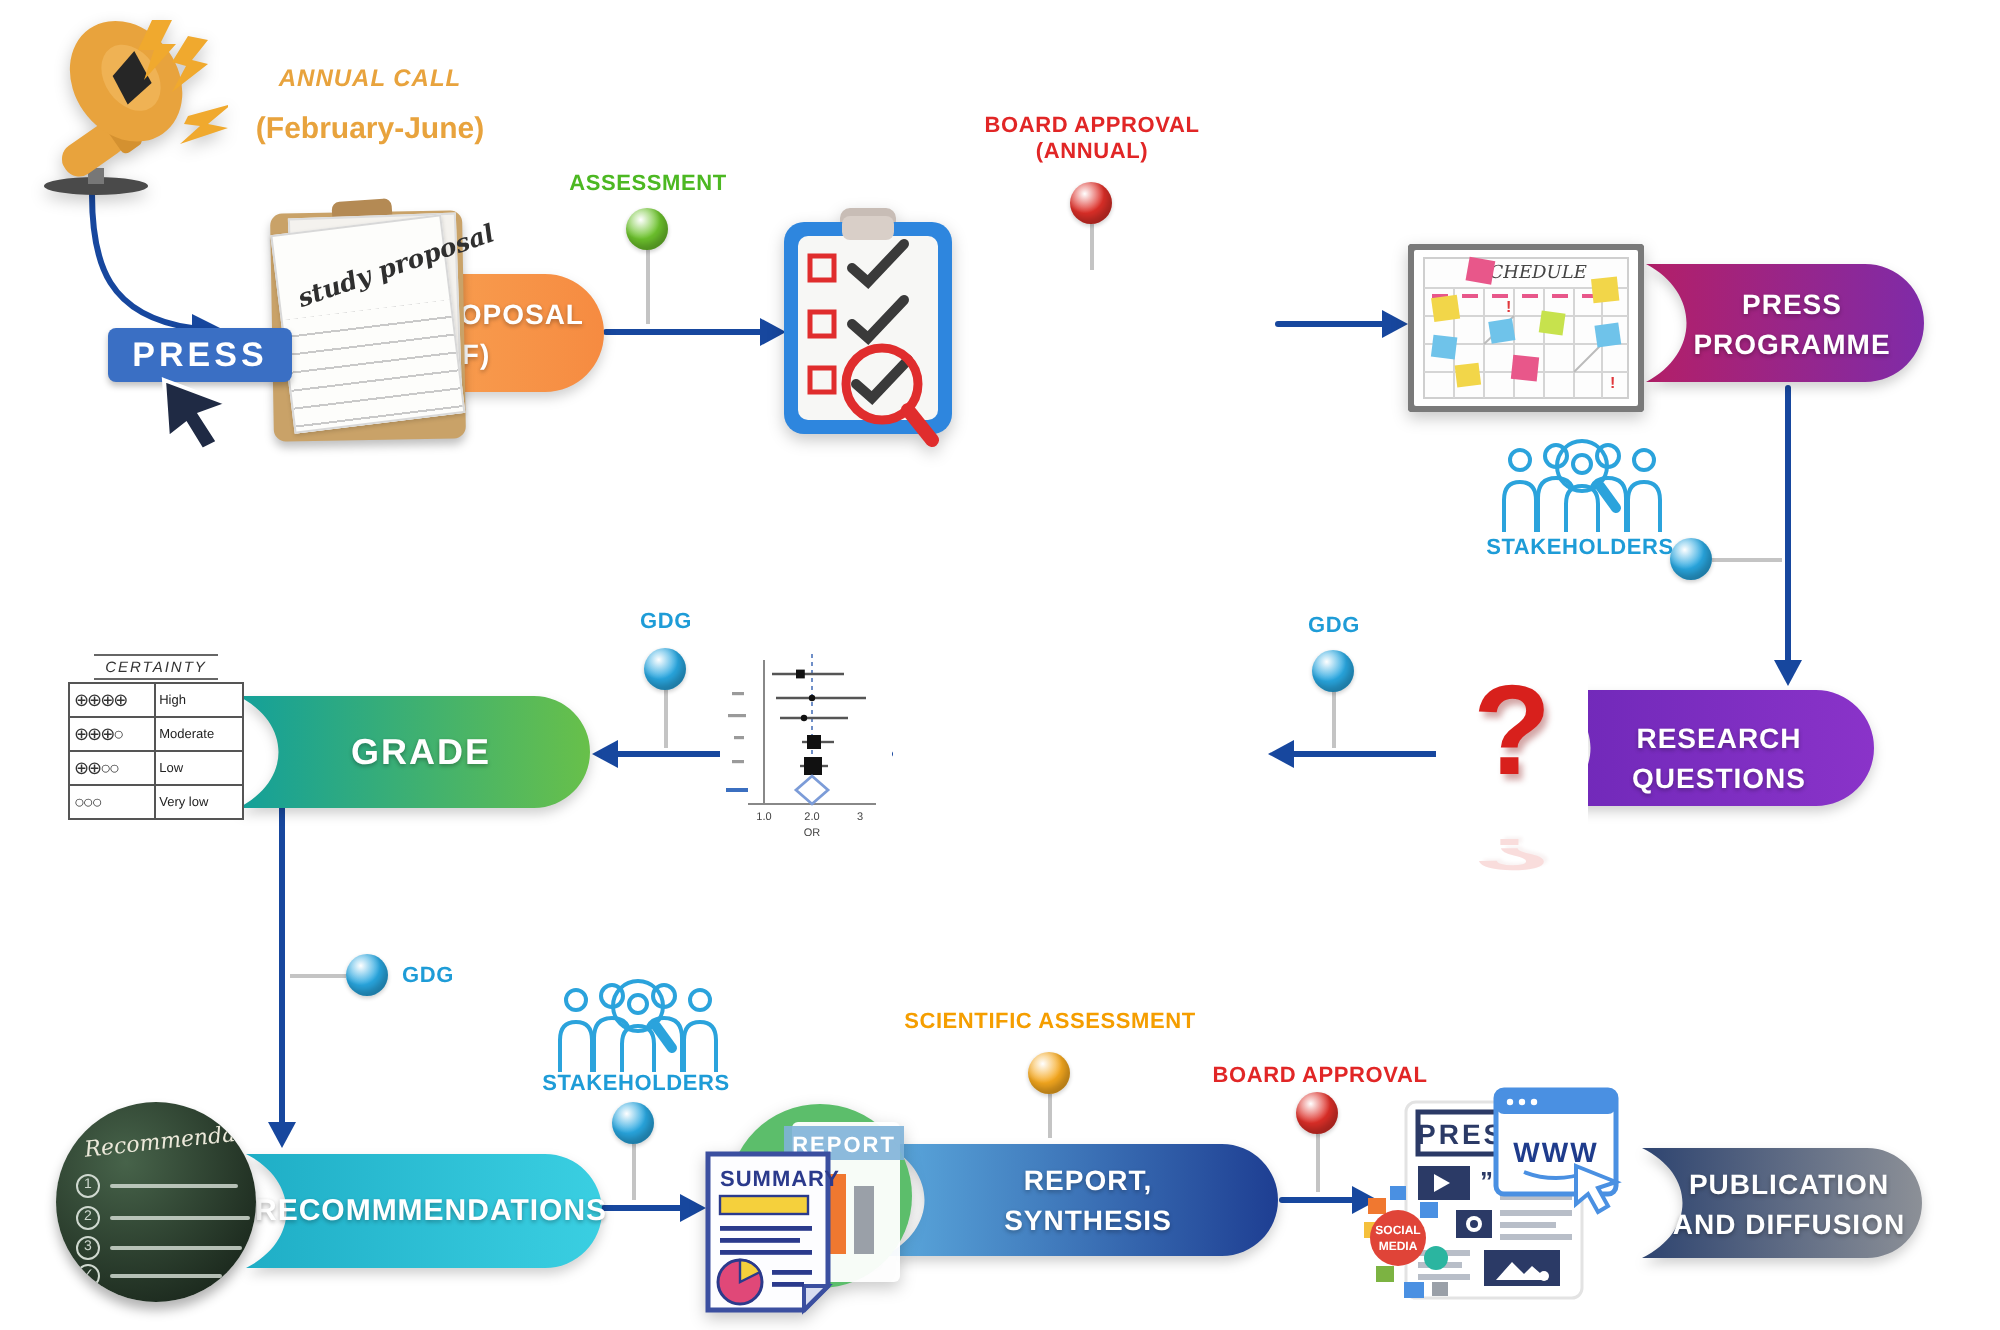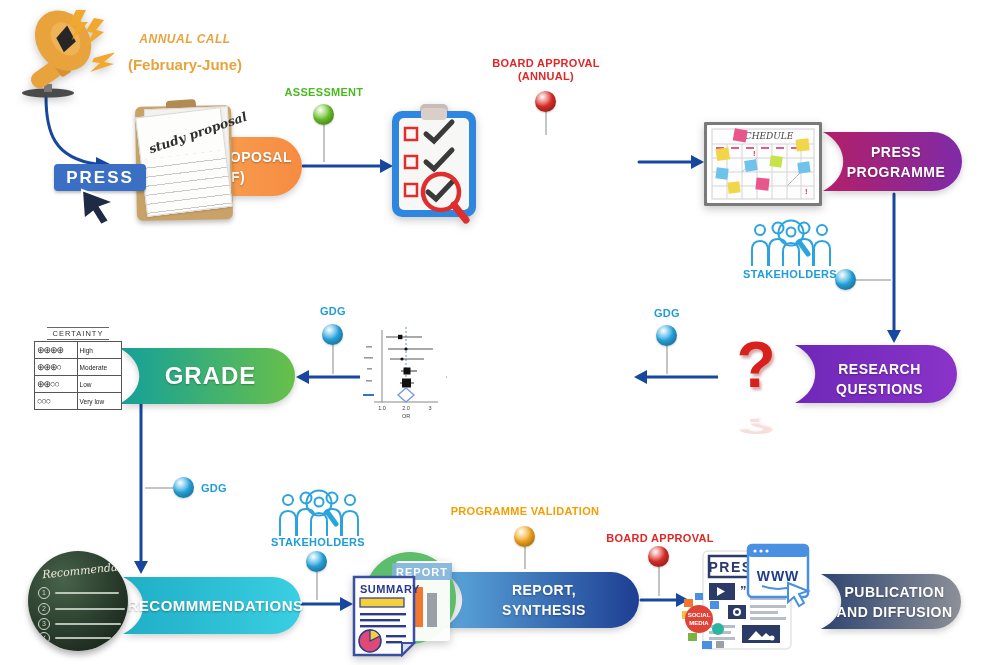--- a/index.html
+++ b/index.html
@@ -7,21 +7,21 @@
           font-family:"Liberation Sans",sans-serif;}
   .abs{position:absolute;}
   svg{display:block;}
   
   .pill{position:absolute;display:flex;flex-direction:column;align-items:center;justify-content:center;
         z-index:2;padding:0 8px 0 22px;box-sizing:border-box;}
   .pill>svg{position:absolute;inset:0;z-index:0;filter:drop-shadow(0 3px 3px rgba(0,0,0,.18));}
   .pill .l1,.pill .l2{position:relative;z-index:1;color:#fff;font-weight:bold;font-size:14px;
         line-height:20px;letter-spacing:.5px;text-shadow:0 1px 2px rgba(0,0,0,.3);white-space:nowrap;}
   .pill .l2:empty{display:none;}
-  .pill.big .l1{font-size:24px;letter-spacing:1px;}
+  .pill.big .l1{font-size:18px;letter-spacing:1px;}
   .pill.one .l1{font-size:15px;}
   
   .pin-label{position:absolute;z-index:5;font-weight:bold;font-size:11px;letter-spacing:.3px;
              text-align:center;line-height:13px;white-space:nowrap;}
   .pin-ball{position:absolute;z-index:5;width:21px;height:21px;border-radius:50%;
             box-shadow:inset -2px -3px 4px rgba(0,0,0,.28),0 1px 2px rgba(0,0,0,.2);}
   
   .gold-title{font-weight:bold;font-size:12px;letter-spacing:.5px;text-align:center;z-index:5;font-style:italic;}
   .gold-sub{font-weight:bold;font-size:15px;text-align:center;z-index:5;}
   .submit-btn{background:#3a6fc4;border-radius:4px;color:#fff;font-weight:bold;font-size:17px;
@@ -37,21 +37,21 @@
          box-shadow:0 4px 6px rgba(0,0,0,.3);}
   .chalk .title{position:absolute;left:14px;top:12px;color:#ece9da;font-family:"DejaVu Serif",serif;
          font-style:italic;font-size:11px;transform:rotate(-6deg);white-space:nowrap;}
   .chalk .row{position:absolute;left:10px;display:flex;align-items:center;gap:5px;}
   .chalk .num{width:10px;height:10px;border:1px solid #cfd8cf;border-radius:50%;color:#cfd8cf;
          font-size:7px;line-height:10px;text-align:center;}
   .chalk .line{height:2px;background:rgba(207,216,207,.85);border-radius:2px;}
   
   .cert{z-index:3;background:#fff;font-family:"Liberation Sans",sans-serif;}
   .cert .hdr{border-top:1px solid #666;border-bottom:1px solid #666;text-align:center;
-        font-size:7.5px;letter-spacing:1px;color:#333;padding:1px 0;width:70%;margin:0 auto 1px;}
+        font-size:7.5px;letter-spacing:1px;color:#333;padding:1px 0;width:70%;margin:0 auto 1px;font-style:italic;}
   .cert table{border-collapse:collapse;width:100%;}
   .cert td{border:1px solid #555;padding:1px 2px;height:14px;}
   .cert .sym{font-size:9px;letter-spacing:-1px;color:#333;white-space:nowrap;}
   .cert .lab{font-size:6.5px;color:#222;}
   
   .clipgroup{z-index:3;transform:rotate(-4deg);}
   .clip-back{position:absolute;inset:0;background:#c9a268;border-radius:6px;transform:rotate(3deg);
              box-shadow:0 3px 5px rgba(0,0,0,.25);}
   .clip-top{position:absolute;left:34px;top:-6px;width:30px;height:14px;background:#b48a54;border-radius:4px;}
   .paper{position:absolute;left:5px;top:6px;right:5px;bottom:8px;background:#fdfdfb;border:1px solid #d8d8d8;
@@ -124,21 +124,21 @@
           <linearGradient id="pg2" x1="0" y1="0" x2="1" y2="0">
             <stop offset="0" stop-color="#b31f68"></stop>
             <stop offset="1" stop-color="#7f2ba8"></stop>
           </linearGradient>
         </defs>
         <path d="M 7 0 L 116.5 0 A 29.5 29.5 0 0 1 116.5 59 L 7 59 C 34 44.84 34 14.16 7 0 Z" fill="url(#pg2)"></path>
       </svg>
     <span class="l1">PRESS</span>
     <span class="l2">PROGRAMME</span>
   </div>
-  <div class="pill" style="left:788px;top:345px;width:169px;height:68px">
+  <div class="pill" style="left:768px;top:345px;width:169px;height:68px">
       <svg width="169" height="58" viewBox="0 0 169 58">
         <defs>
           <linearGradient id="pg3" x1="0" y1="0" x2="1" y2="0">
             <stop offset="0" stop-color="#6f28b8"></stop>
             <stop offset="1" stop-color="#8a33c9"></stop>
           </linearGradient>
         </defs>
         <path d="M 7 0 L 140 0 A 29 29 0 0 1 140 58 L 7 58 C 34 44.08 34 13.92 7 0 Z" fill="url(#pg3)"></path>
       </svg>
     <span class="l1">RESEARCH</span>
@@ -503,21 +503,21 @@
   <div class="pin-label" style="left: 266px; top: 86px; width: 116px; color: rgb(76, 184, 34);">ASSESSMENT</div>
   <div class="pin-label" style="left: 478px; top: 57px; width: 136px; color: rgb(225, 38, 38);">
     <div>BOARD APPROVAL</div>
     <div>(ANNUAL)</div>
   </div>
   <div class="pin-label" style="left: 734px; top: 268px; width: 112px; color: rgb(30, 156, 215);">STAKEHOLDERS</div>
   <div class="pin-label" style="left: 650px; top: 307px; width: 34px; color: rgb(30, 156, 215);">GDG</div>
   <div class="pin-label" style="left: 316px; top: 305px; width: 34px; color: rgb(30, 156, 215);">GDG</div>
   <div class="pin-label" style="left: 201px; top: 482px; width: 40px; text-align: left; color: rgb(30, 156, 215);">GDG</div>
   <div class="pin-label" style="left: 262px; top: 536px; width: 112px; color: rgb(30, 156, 215);">STAKEHOLDERS</div>
-  <div class="pin-label" style="left: 446px; top: 505px; width: 158px; color: rgb(245, 158, 0);">PROGRAMME VALIDATION</div>
+  <div class="pin-label" style="left: 446px; top: 505px; width: 158px; color: rgb(245, 158, 0);">SCIENTIFIC ASSESSMENT</div>
   <div class="pin-label" style="left: 602px; top: 532px; width: 116px; color: rgb(225, 38, 38);">BOARD APPROVAL</div>
 
   <div class="pin-ball" style="left: 313px; top: 104px; background: radial-gradient(circle at 35% 28%, rgba(255, 255, 255, 0.85) 0%, rgb(109, 195, 45) 48%, rgb(109, 195, 45) 100%);"></div>
   <div class="pin-ball" style="left: 535px; top: 91px; background: radial-gradient(circle at 35% 28%, rgba(255, 255, 255, 0.85) 0%, rgb(221, 47, 40) 48%, rgb(221, 47, 40) 100%);"></div>
   <div class="pin-ball" style="left: 835px; top: 269px; background: radial-gradient(circle at 35% 28%, rgba(255, 255, 255, 0.85) 0%, rgb(41, 167, 224) 48%, rgb(41, 167, 224) 100%);"></div>
   <div class="pin-ball" style="left: 656px; top: 325px; background: radial-gradient(circle at 35% 28%, rgba(255, 255, 255, 0.85) 0%, rgb(41, 167, 224) 48%, rgb(41, 167, 224) 100%);"></div>
   <div class="pin-ball" style="left: 322px; top: 324px; background: radial-gradient(circle at 35% 28%, rgba(255, 255, 255, 0.85) 0%, rgb(41, 167, 224) 48%, rgb(41, 167, 224) 100%);"></div>
   <div class="pin-ball" style="left: 173px; top: 477px; background: radial-gradient(circle at 35% 28%, rgba(255, 255, 255, 0.85) 0%, rgb(41, 167, 224) 48%, rgb(41, 167, 224) 100%);"></div>
   <div class="pin-ball" style="left: 306px; top: 551px; background: radial-gradient(circle at 35% 28%, rgba(255, 255, 255, 0.85) 0%, rgb(41, 167, 224) 48%, rgb(41, 167, 224) 100%);"></div>
   <div class="pin-ball" style="left: 514px; top: 526px; background: radial-gradient(circle at 35% 28%, rgba(255, 255, 255, 0.85) 0%, rgb(245, 168, 31) 48%, rgb(245, 168, 31) 100%);"></div>

